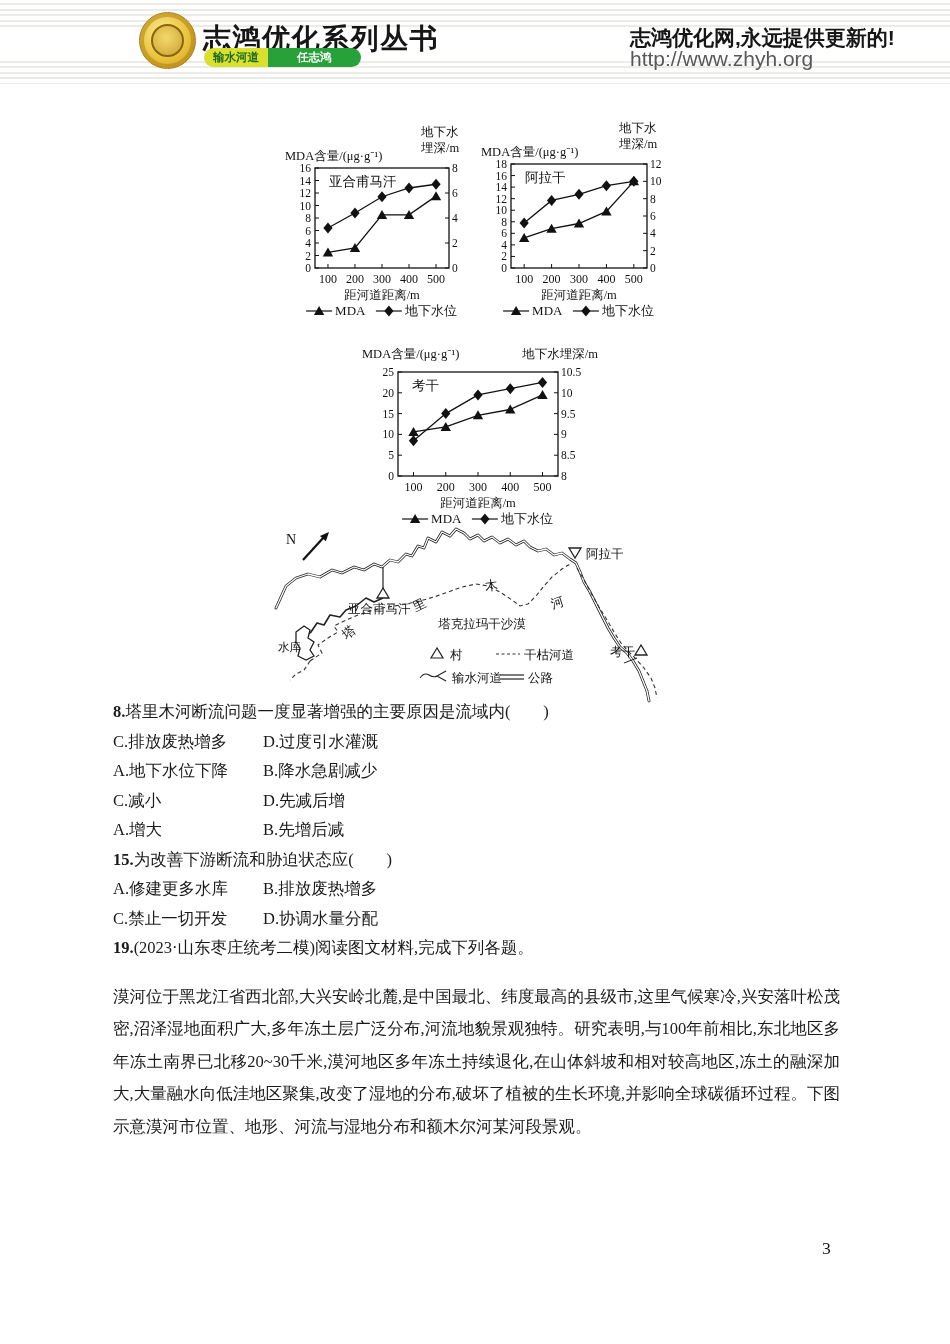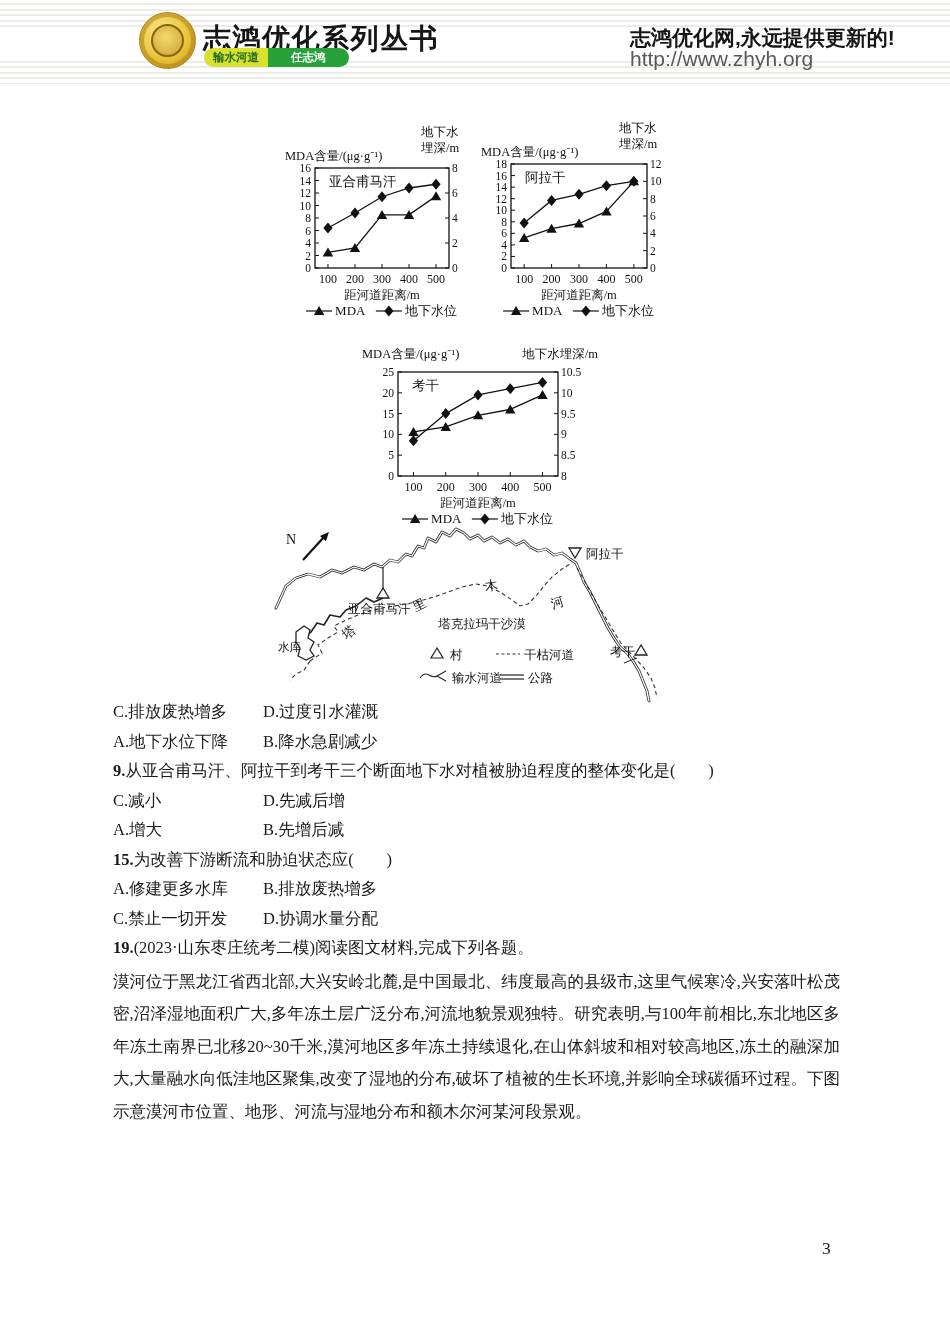--- a/index.html
+++ b/index.html
@@ -13,35 +13,35 @@
   background:radial-gradient(circle at 40% 35%,#fbe98c,#e8c23a 55%,#c9971b);
   border:1px solid #a87f12;box-shadow:inset 0 0 0 4px rgba(169,122,20,.5)}
 .logo-inner{position:absolute;left:11px;top:11px;width:29px;height:29px;border-radius:50%;
   border:2px solid #8a6510;background:radial-gradient(circle at 45% 40%,#f3d96a,#caa132)}
 .series-title{position:absolute;left:203px;top:20px;font-family:"Liberation Sans",sans-serif;
   font-weight:bold;font-size:28px;letter-spacing:1.5px;color:#161616}
 .badge{position:absolute;left:204px;top:48px;height:19px;display:flex;
   font-family:"Liberation Sans",sans-serif;font-size:11.5px;font-weight:bold;line-height:19px;
   border-radius:10px;overflow:hidden}
 .badge-left{background:#d9e02d;color:#1c6b22;padding:0 9px}
-.badge-right{background:#28a13b;color:#ffffff;padding:0 23px}
+.badge-right{background:#28a13b;color:#ffffff;padding:0 29px}
 .slogan{position:absolute;left:630px;top:24px;font-family:"Liberation Sans",sans-serif;
   font-weight:bold;font-size:21px;color:#161616}
 .url{position:absolute;left:630px;top:47px;font-family:"Liberation Sans",sans-serif;
   font-size:21px;color:#585858}
 .chart{position:absolute}
 #chart-0{left:281px;top:120px}
 #chart-1{left:475px;top:116px}
 #chart-2{left:360px;top:342px}
 #map{position:absolute;left:270px;top:520px}
 svg text{font-family:"Liberation Serif",serif;fill:#111}
 .qa{position:absolute;left:113px;top:697px;width:727px;font-size:16.5px;line-height:29.5px}
 .qa b{font-weight:bold}
 .opts{display:grid;grid-template-columns:150px auto}
-.passage{text-align:justify;line-height:32.5px;margin-top:3px}
+.passage{text-align:justify;line-height:32.5px;margin-top:18px}
 .pagenum{position:absolute;left:822px;top:1238px;font-size:17.5px}
 </style>
 </head>
 <body>
 
 <div class="stripes" id="stripes-top"></div>
 <div class="stripes" id="stripes-bottom"></div>
 <div class="logo">
     <div class="logo-inner"></div>
   </div>
@@ -292,30 +292,30 @@
   <text x="254" y="139" font-size="12.5">干枯河道</text>
   <path d="M150,158 q4,-6 9,-3 t8,1" fill="none" stroke="#222" stroke-width="1.1"></path>
   <polyline points="176,151 167,156 176,161" fill="none" stroke="#222" stroke-width="1.1"></polyline>
   <text x="182" y="162" font-size="12.5">输水河道</text>
   <line x1="230" y1="155" x2="254" y2="155" stroke="#222" stroke-width="1.2"></line>
   <line x1="230" y1="159" x2="254" y2="159" stroke="#222" stroke-width="1.2"></line>
   <text x="258" y="162" font-size="12.5">公路</text>
 </svg>
 
 <div class="qa">
+  <div class="qline"><b>8.</b><span>塔里木河断流问题一度显著增强的主要原因是流域内(　　)</span></div>
   <div class="opts">
     <span>C.排放废热增多</span>
     <span>D.过度引水灌溉</span>
   </div>
   <div class="opts">
     <span>A.地下水位下降</span>
     <span>B.降水急剧减少</span>
   </div>
 
-  <div class="qline"><b>9.</b><span>从亚合甫马汗、阿拉干到考干三个断面地下水对植被胁迫程度的整体变化是(　　)</span></div>
   <div class="opts">
     <span>C.减小</span>
     <span>D.先减后增</span>
   </div>
   <div class="opts">
     <span>A.增大</span>
     <span>B.先增后减</span>
   </div>
 
   <div class="qline"><b>15.</b><span>为改善下游断流和胁迫状态应(　　)</span></div>

